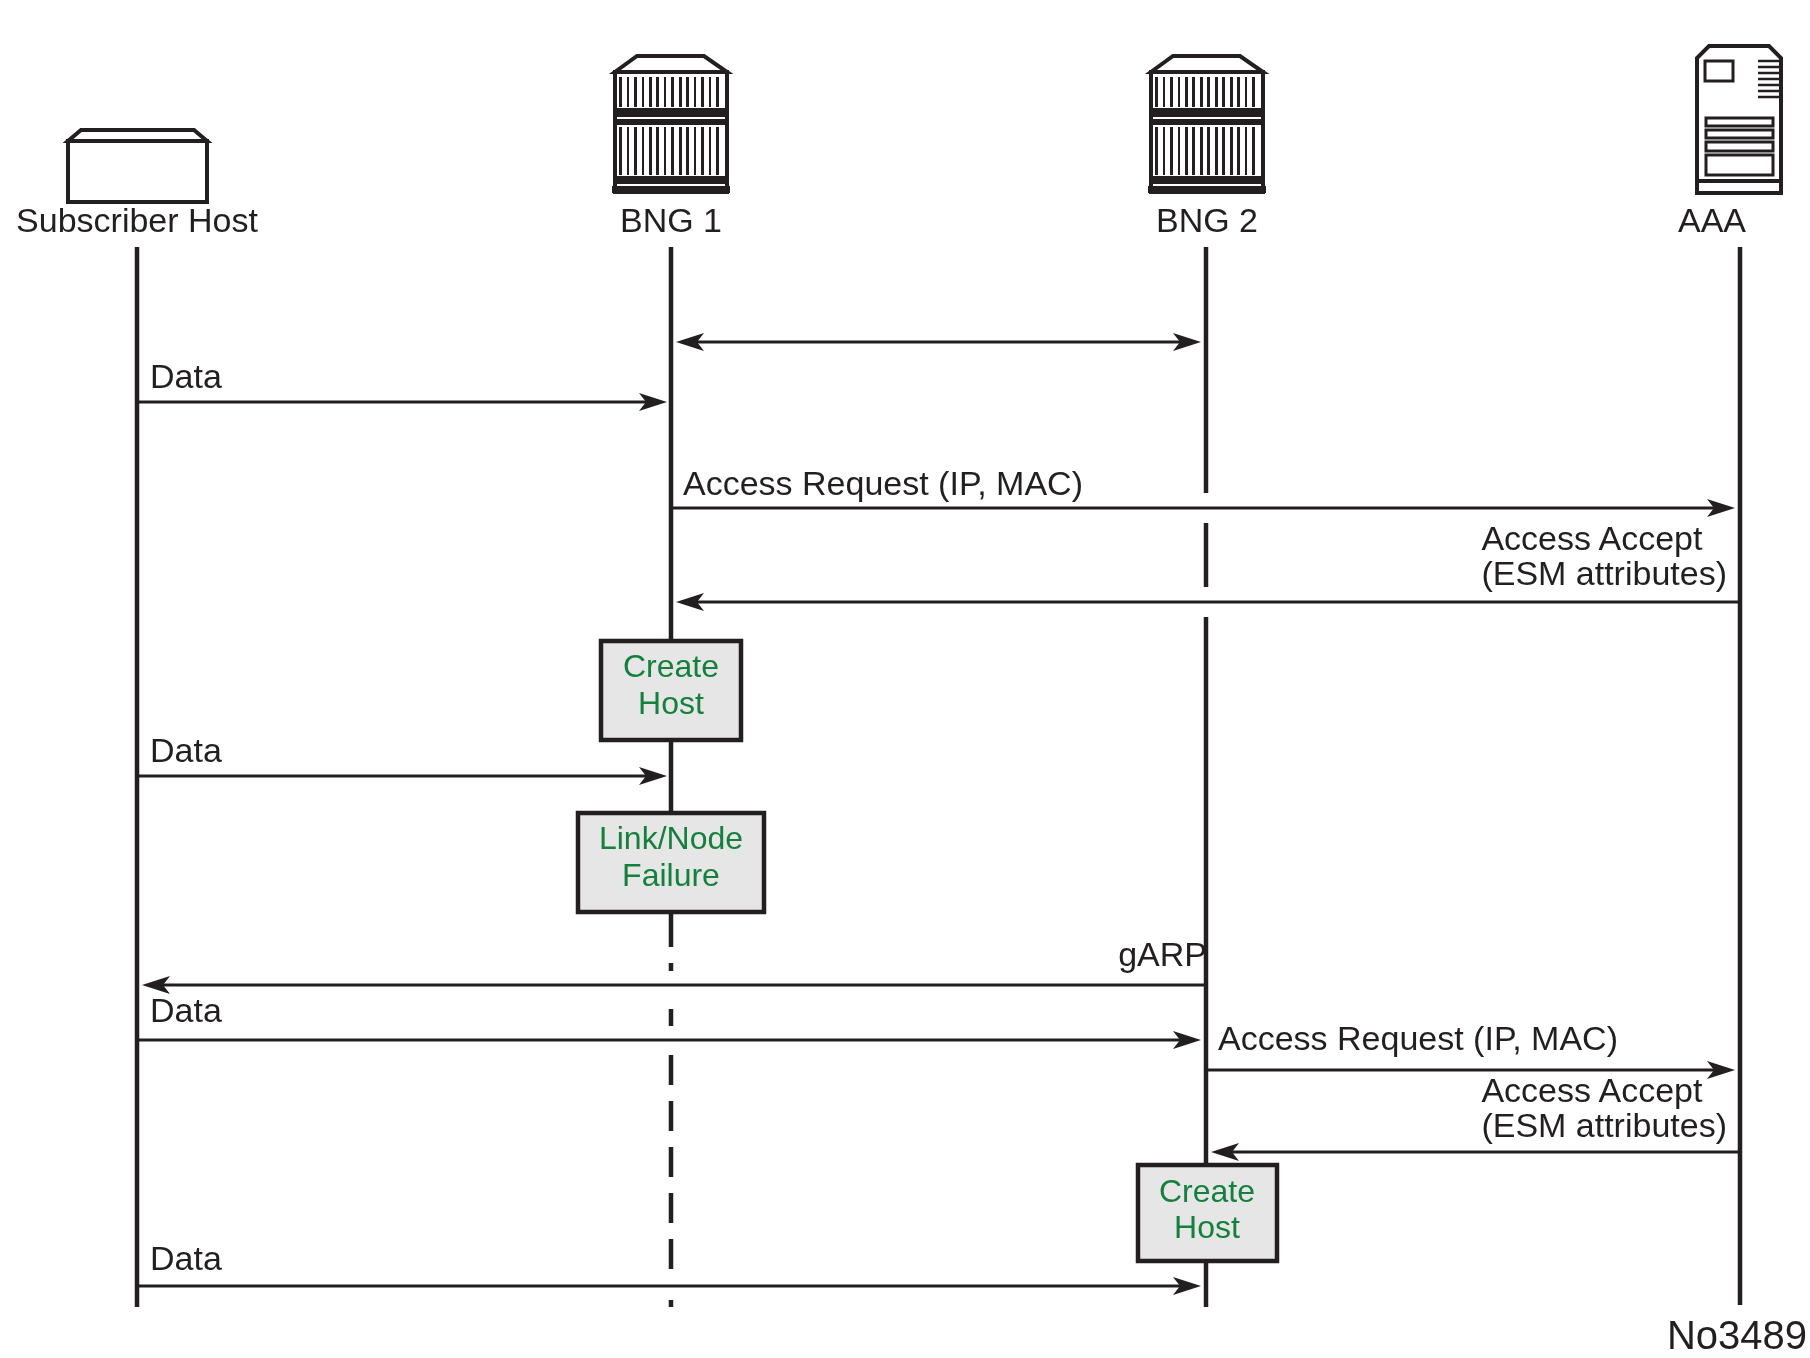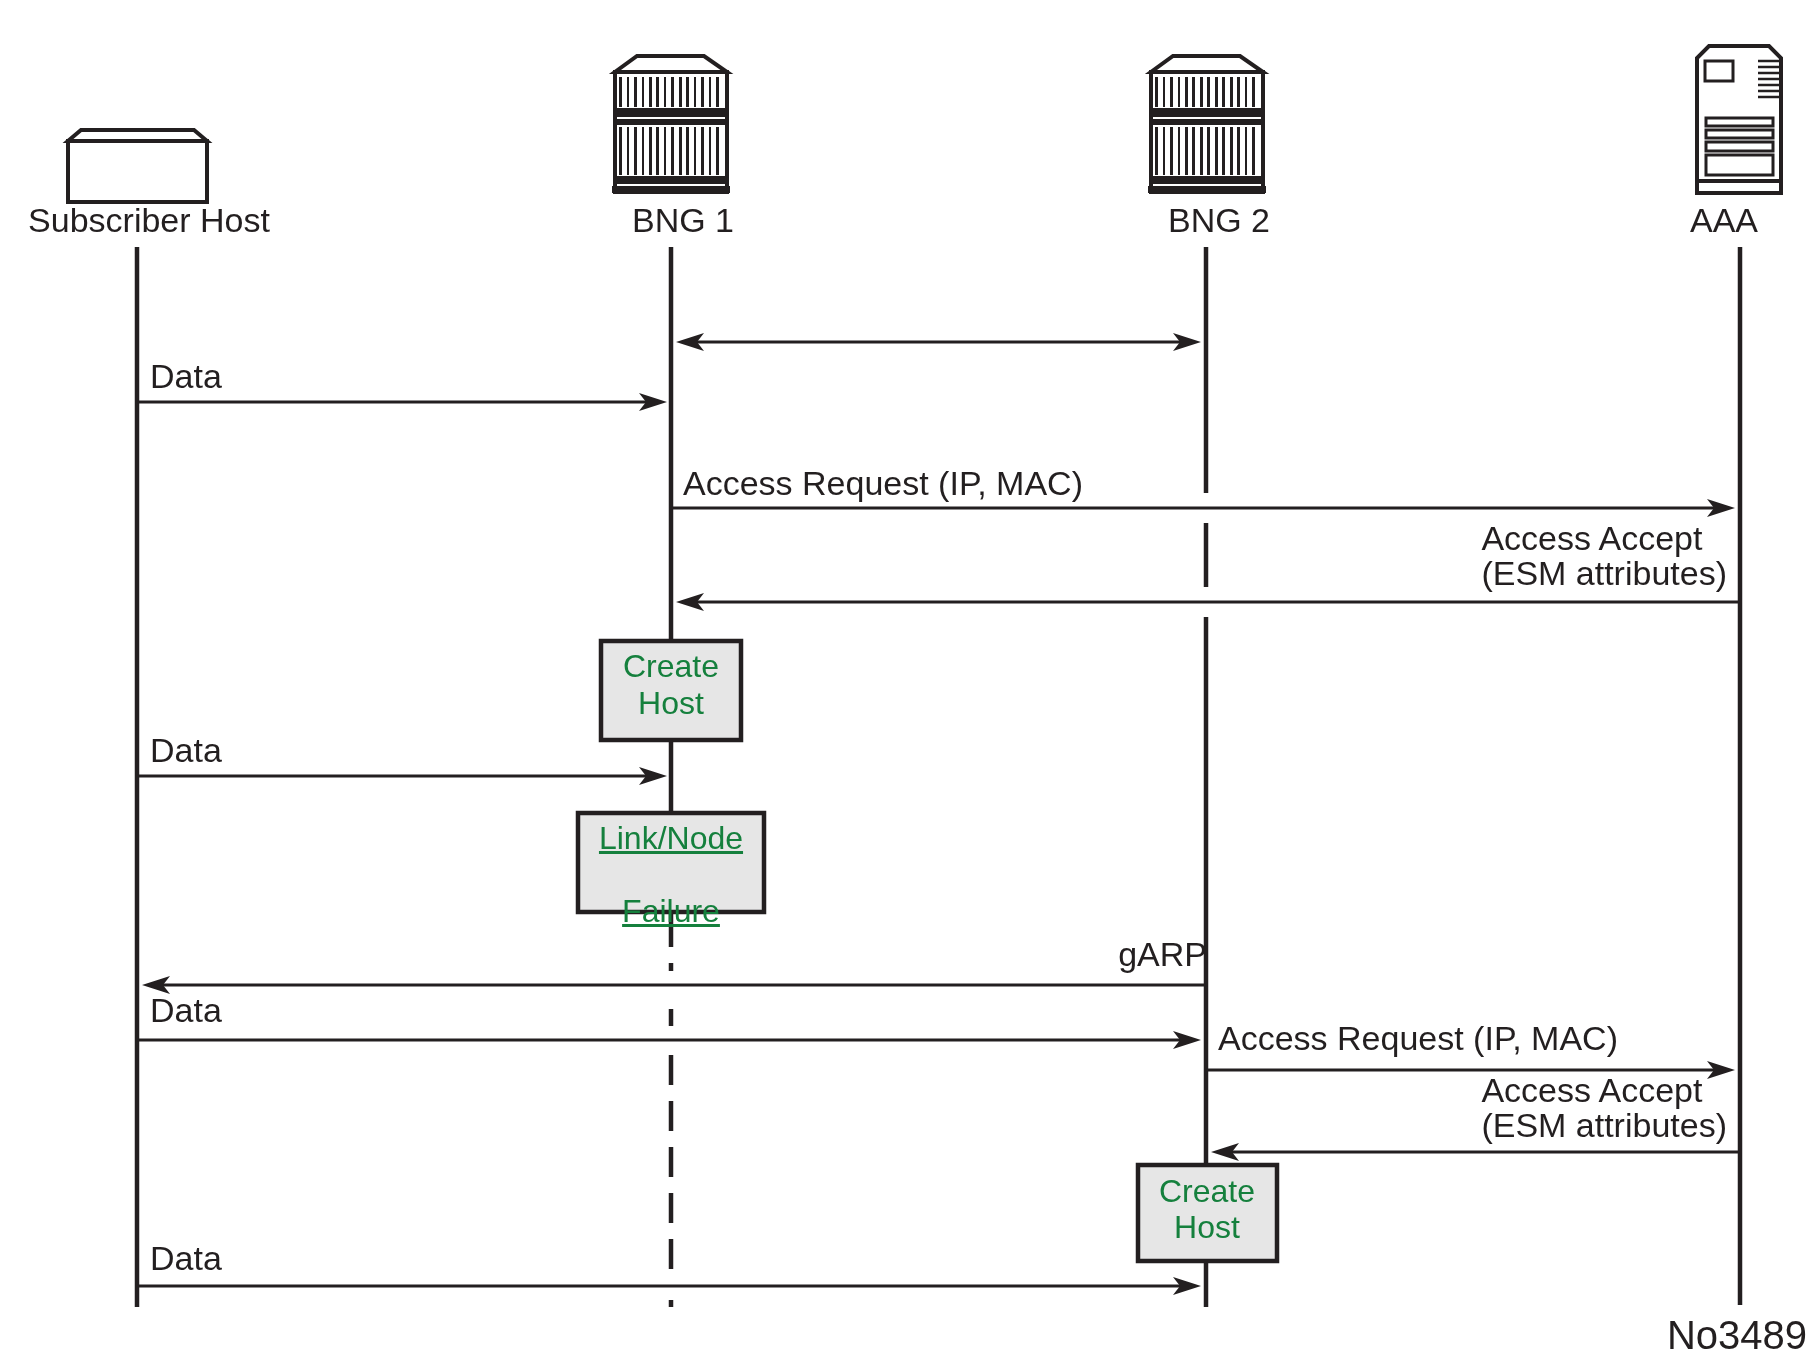--- a/index.html
+++ b/index.html
@@ -2,21 +2,21 @@
 <html><head>
 <meta charset="utf-8">
 <style>
   html,body{margin:0;padding:0;background:#ffffff;}
   .stage{
     position:relative;width:1810px;height:1358px;background:#ffffff;
     font-family:"Liberation Sans",sans-serif;color:#231f20;overflow:hidden;
   }
   .stage svg{position:absolute;left:0;top:0;}
   .lbl{position:absolute;font-size:34px;line-height:34px;white-space:nowrap;color:#231f20;}
-  .ctr{transform:translateX(-50%);margin-left:12px;}
+  .ctr{transform:translateX(-50%);}
   .rgt{transform:translateX(-100%);text-align:left;}
   .two{line-height:35px;}
   .boxlbl{position:absolute;font-size:32px;line-height:37px;text-align:center;transform:translateX(-50%);white-space:nowrap;color:#15803d;}
   .figno{position:absolute;font-size:40px;line-height:32px;transform:translateX(-100%);white-space:nowrap;}
   .stripes{
     position:absolute;
     background:repeating-linear-gradient(90deg,#231f20 0 2.5px,rgba(0,0,0,0) 2.5px 7.5px);
   }
 </style>
 </head>
@@ -168,23 +168,23 @@
   <div class="lbl rgt two" style="left:1727px;top:1073px;">
     <span style="display:block;">Access Accept</span>
     <span style="display:block;">(ESM attributes)</span>
   </div>
   <div class="lbl" style="left:150px;top:1241px;">Data</div>
 
   <div class="boxlbl" style="left:671px;top:648px;">
     <span style="display:block;">Create</span>
     <span style="display:block;">Host</span>
   </div>
-  <div class="boxlbl" style="left:671px;top:820px;text-decoration:underline;">
+  <div class="boxlbl" style="left:671px;top:820px;">
     <span style="display:block;">Link/Node</span>
-    <span style="display:block;margin-top:36px;">Failure</span>
+    <span style="display:block;">Failure</span>
   </div>
   <div class="boxlbl" style="left:1207px;top:1173px;line-height:36px;">
     <span style="display:block;">Create</span>
     <span style="display:block;">Host</span>
   </div>
 
   <div class="figno" style="left:1807px;top:1319px;">No3489</div>
 
 </div>
 

